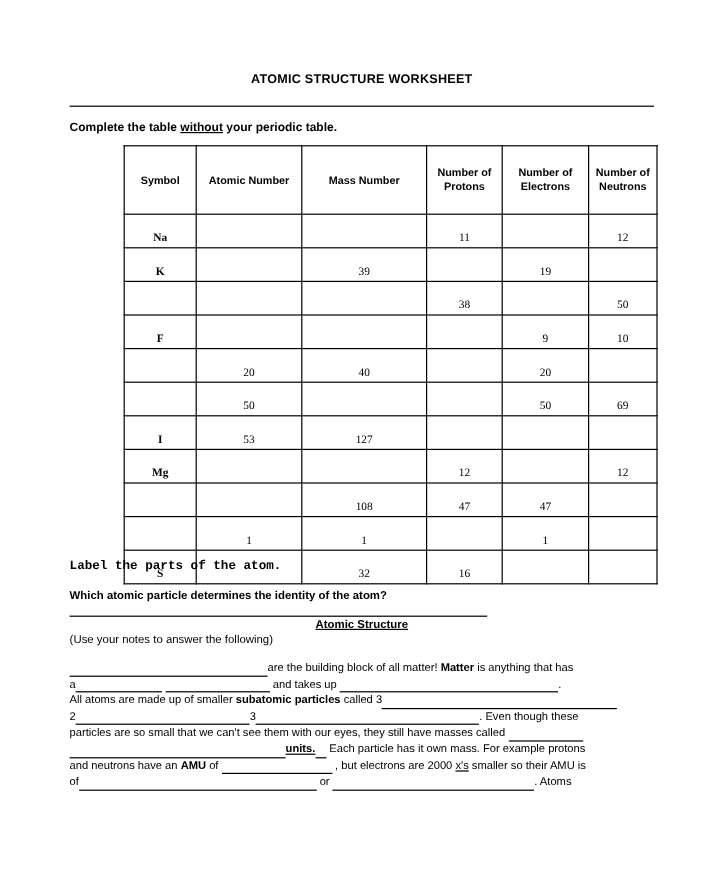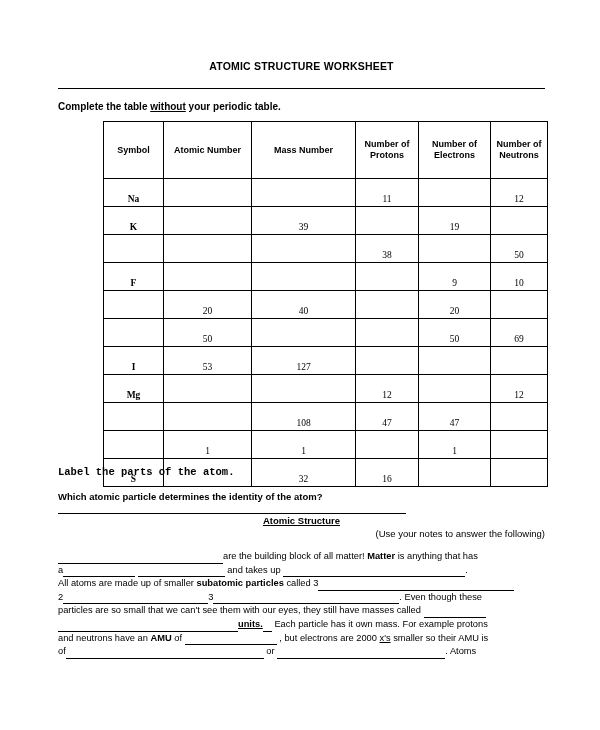--- a/index.html
+++ b/index.html
@@ -127,21 +127,21 @@
     text-align: center;
     font-size: 9.5px;
     font-weight: bold;
     text-decoration: underline;
   }
   .sec-sub {
     position: absolute;
     left: 58px;
     top: 528px;
     width: 487px;
-    text-align: right;
+    text-align: left;
     font-size: 9.5px;
   }
 
   
   .para {
     position: absolute;
     left: 58px;
     top: 550px;
     width: 487px;
     font-size: 9.3px;

